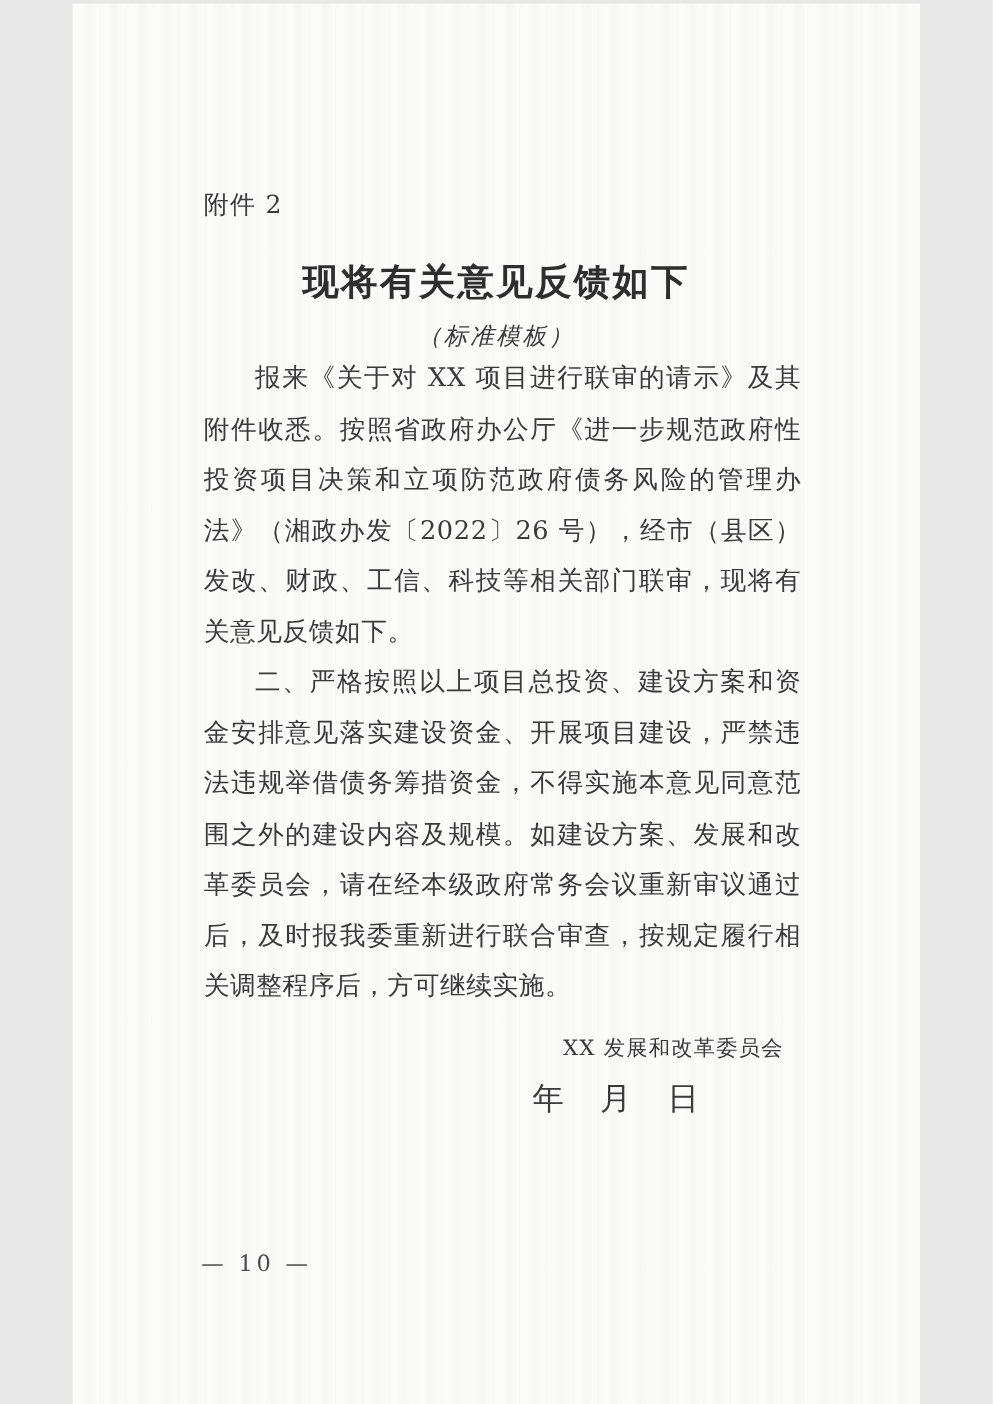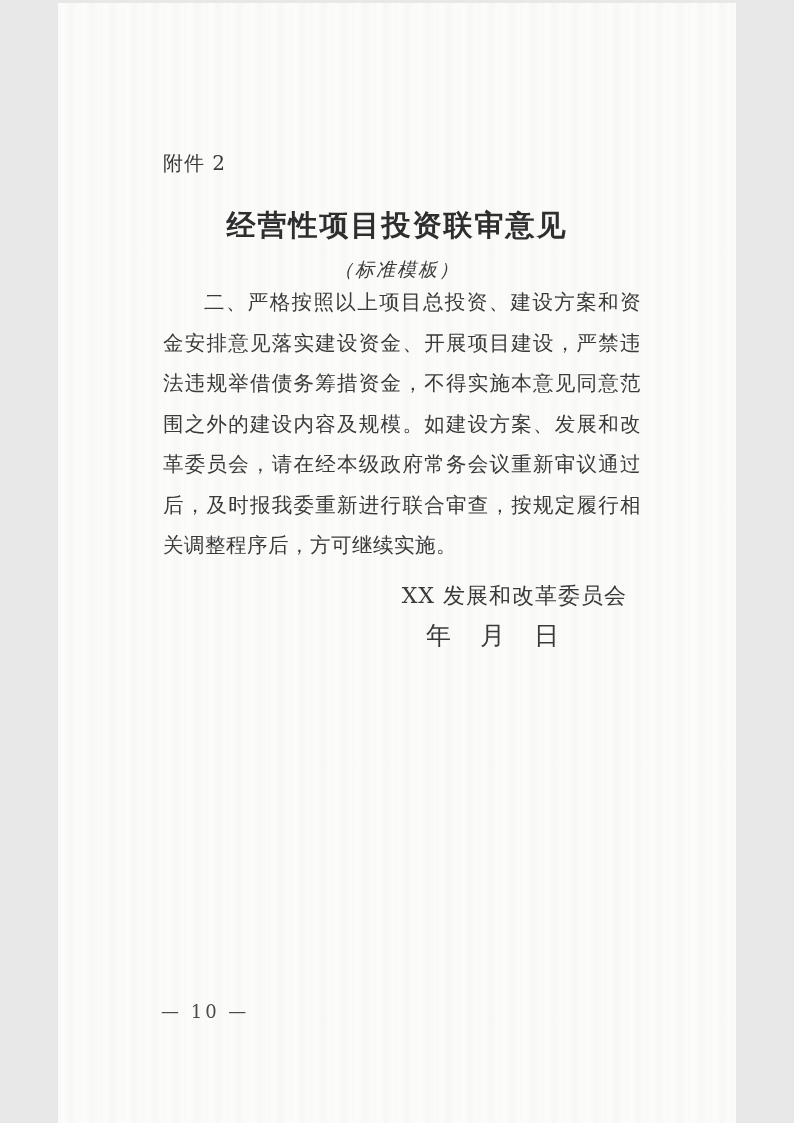--- a/index.html
+++ b/index.html
@@ -62,21 +62,21 @@
     text-align: justify;
     line-height: 40.5px;
     letter-spacing: 0.5px;
   }
   .signature-block {
     margin-top: 10px;
     text-align: right;
   }
   .signature-org {
     margin-right: 14px;
-    font-size: 22px;
+    font-size: 17px;
     line-height: 40px;
     letter-spacing: 1px;
   }
   .signature-date {
     margin-right: 80px;
     font-size: 25px;
     line-height: 40px;
     letter-spacing: 2px;
   }
   .page-footer {
@@ -88,27 +88,28 @@
     letter-spacing: 3px;
   }
 </style>
 </head>
 <body>
 
 <div class="page">
 
   <div class="attachment-label">附件 2</div>
 
-  <div class="doc-title">经营性项目投资联审意见</div>
+  <div class="doc-title">现将有关意见反馈如下</div>
 
   <div class="doc-subtitle">（标准模板）</div>
 
   <div class="content">
 
 
+    <p class="body-paragraph">报来《关于对 XX 项目进行联审的请示》及其附件收悉。按照省政府办公厅《进一步规范政府性投资项目决策和立项防范政府债务风险的管理办法》（湘政办发〔2022〕26 号），经市（县区）发改、财政、工信、科技等相关部门联审，现将有关意见反馈如下。</p>
 
 
     <p class="body-paragraph">二、严格按照以上项目总投资、建设方案和资金安排意见落实建设资金、开展项目建设，严禁违法违规举借债务筹措资金，不得实施本意见同意范围之外的建设内容及规模。如建设方案、发展和改革委员会，请在经本级政府常务会议重新审议通过后，及时报我委重新进行联合审查，按规定履行相关调整程序后，方可继续实施。</p>
 
     <div class="signature-block">
       <div class="signature-org">XX 发展和改革委员会</div>
       <div class="signature-date">年　月　日</div>
     </div>
 
   </div>

